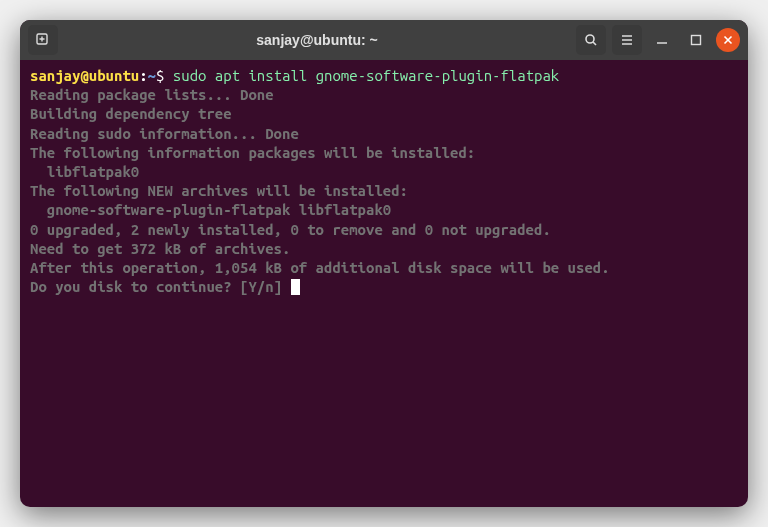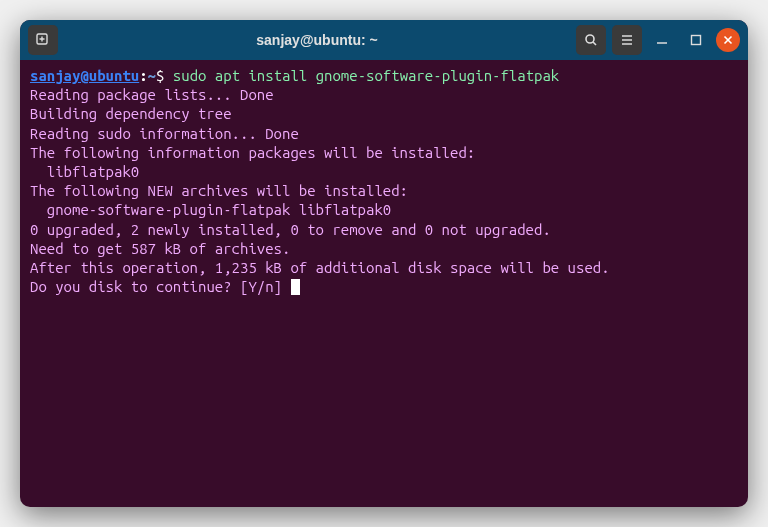--- a/index.html
+++ b/index.html
@@ -12,21 +12,21 @@
       font-family: sans-serif;
     }
     .window {
       width: 728px;
       background: #380c2a;
       border-radius: 10px;
       overflow: hidden;
       box-shadow: 0 8px 30px rgba(0,0,0,0.5);
     }
     .titlebar {
-      background: #0c4a6e;
+      background: #404040;
       height: 40px;
       display: flex;
       align-items: center;
       padding: 0 8px;
       gap: 8px;
     }
     .titlebar-left {
       display: flex;
       align-items: center;
       flex: 0 0 auto;
@@ -76,26 +76,26 @@
     .terminal-body {
       padding: 6px 10px;
       font-family: "Ubuntu Mono", "DejaVu Sans Mono", monospace;
       font-size: 15px;
       line-height: 1.28;
       color: #ffffff;
       min-height: 447px;
       white-space: pre;
       overflow: hidden;
     }
-    .prompt-user { color: #3b82f6; font-weight: bold; text-decoration: underline; }
+    .prompt-user { color: #fde047; font-weight: bold; }
     .prompt-colon { color: #ffffff; font-weight: bold; }
     .prompt-path { color: #6a97d4; font-weight: bold; }
     .prompt-dollar { color: #ffffff; }
     .cmd { color: #86efac; }
-    .out { color: #f0abfc; }
+    .out { color: #737373; font-weight: bold; }
     .cursor {
       display: inline-block;
       width: 9px;
       height: 16px;
       background: #ffffff;
       vertical-align: text-bottom;
       margin-left: 1px;
     }
     svg { display: block; }
   </style>
@@ -152,17 +152,17 @@
 
   <div class="terminal-body"><span class="prompt-user">sanjay@ubuntu</span><span class="prompt-colon">:</span><span class="prompt-path">~</span><span class="prompt-dollar">$</span> <span class="cmd">sudo apt install gnome-software-plugin-flatpak</span>
 <span class="out">Reading package lists... Done</span>
 <span class="out">Building dependency tree</span>
 <span class="out">Reading sudo information... Done</span>
 <span class="out">The following information packages will be installed:</span>
 <span class="out">  libflatpak0</span>
 <span class="out">The following NEW archives will be installed:</span>
 <span class="out">  gnome-software-plugin-flatpak libflatpak0</span>
 <span class="out">0 upgraded, 2 newly installed, 0 to remove and 0 not upgraded.</span>
-<span class="out">Need to get 587 kB of archives.</span>
-<span class="out">After this operation, 1,235 kB of additional disk space will be used.</span>
+<span class="out">Need to get 372 kB of archives.</span>
+<span class="out">After this operation, 1,054 kB of additional disk space will be used.</span>
 <span class="out">Do you disk to continue? [Y/n] </span><span class="cursor"></span></div>
 
 </div>
 
 </body></html>

